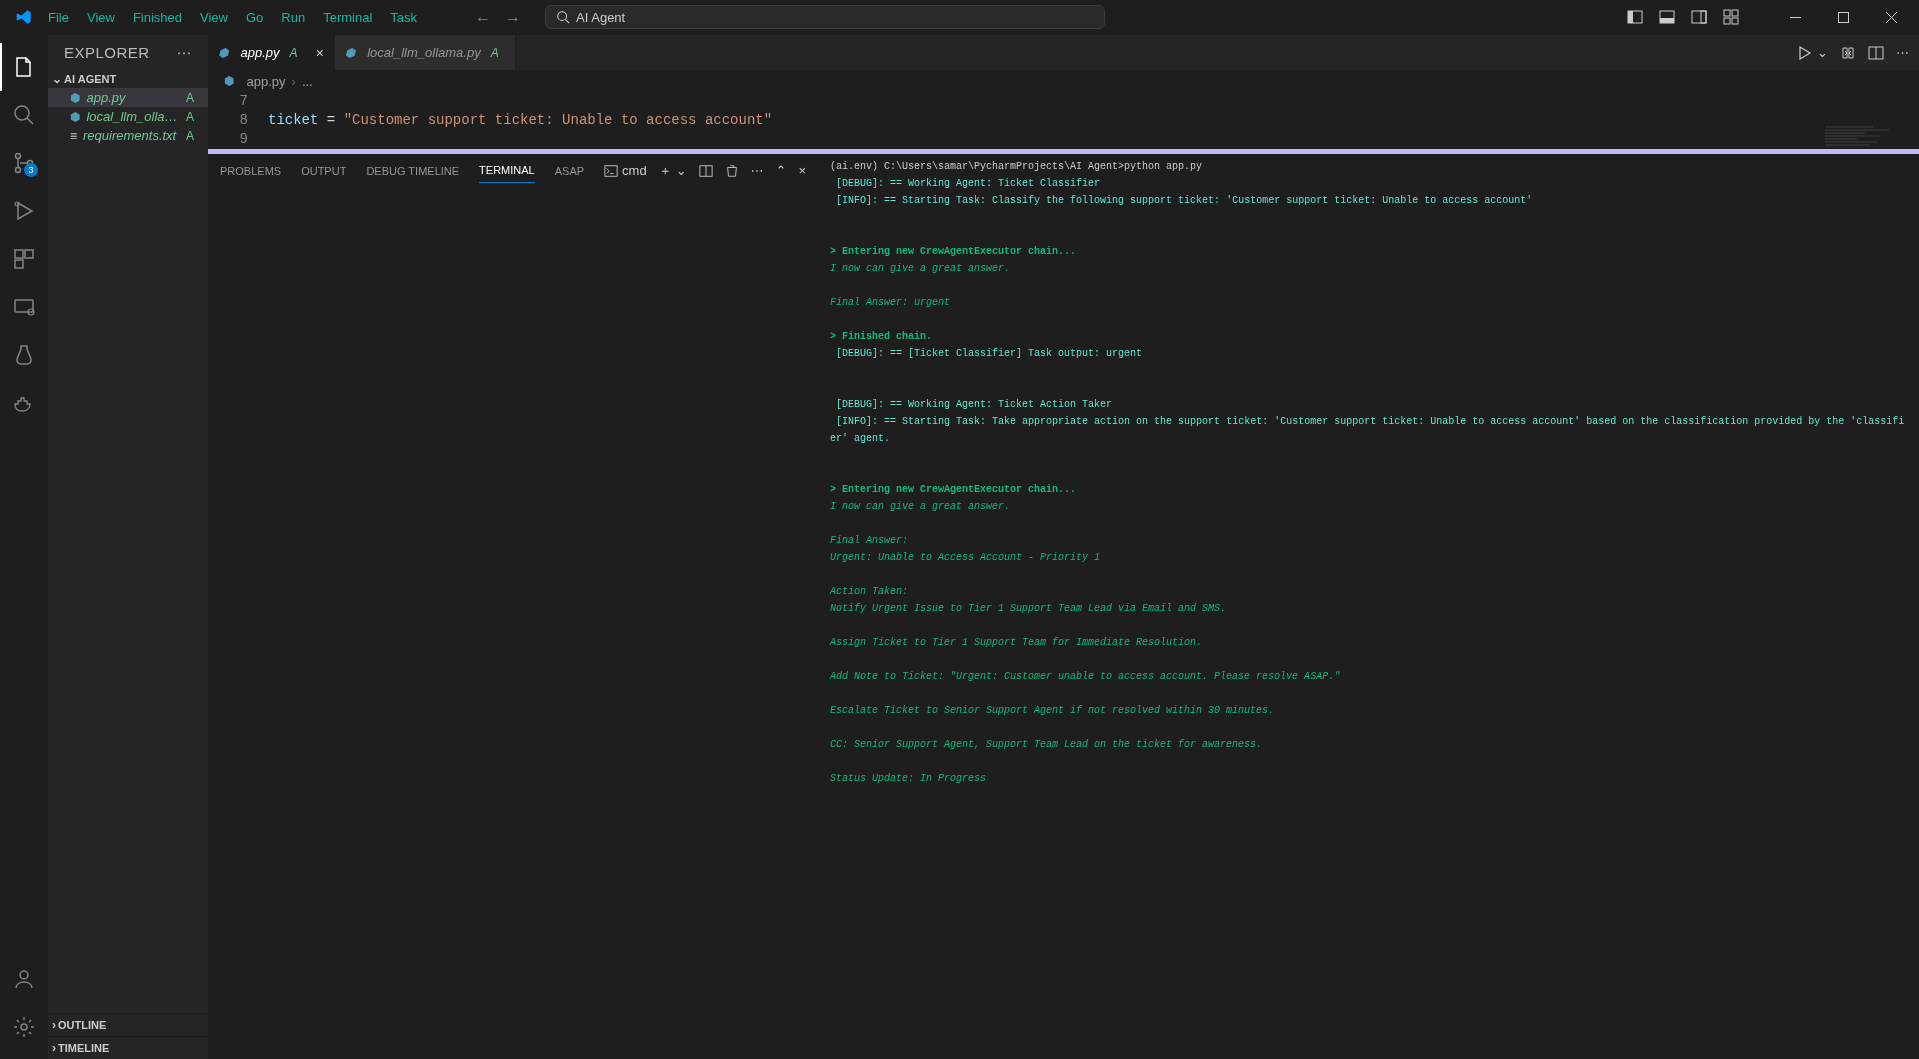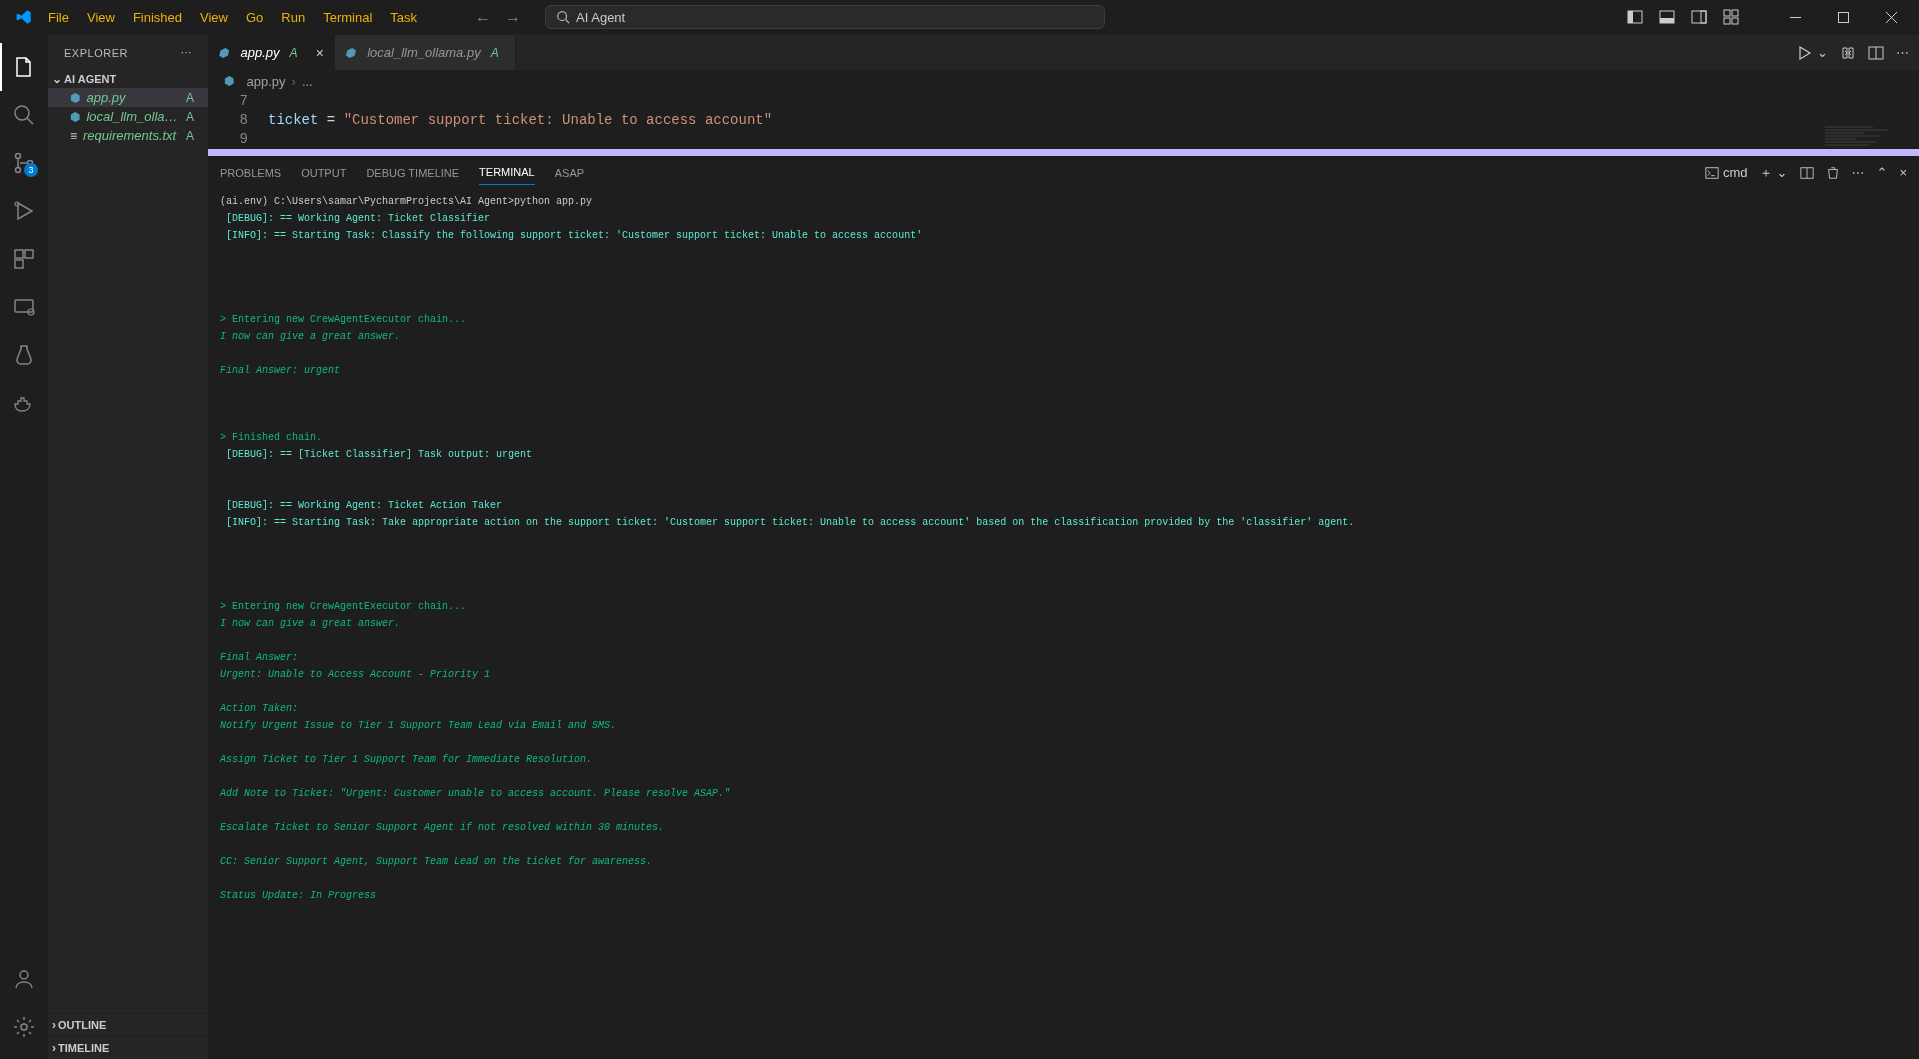--- a/index.html
+++ b/index.html
@@ -19,21 +19,21 @@
   align-items: center;
   padding: 0 8px;
   border-bottom: 1px solid #1e1e1e;
 }
 .vscode-logo {
   width: 16px; height: 16px; margin: 0 8px;
 }
 .menu-items { display: flex; gap: 2px; }
 .menu-item {
   padding: 4px 8px;
-  color: #eab308;
+  color: #14b8a6;
   cursor: pointer;
   border-radius: 4px;
   text-align: center;
 }
 .nav-arrows { display: flex; gap: 14px; margin-left: 50px; }
 .nav-arrow { color: #858585; cursor: pointer; font-size: 16px; }
 .search-box {
   flex: 0 0 560px;
   margin-left: 24px;
   background: #2a2a2a;
@@ -103,21 +103,21 @@
   background: #252526;
   display: flex;
   flex-direction: column;
 }
 .sidebar-header {
   height: 35px;
   display: flex;
   align-items: center;
   padding: 0 16px;
   color: #bbbbbb;
-  font-size: 11px;
+  font-size: 15px;
   letter-spacing: 0.5px;
   justify-content: space-between;
 }
 .sidebar-section-header {
   display: flex;
   align-items: center;
   padding: 2px 4px;
   font-size: 11px;
   font-weight: bold;
   color: #cccccc;
@@ -222,22 +222,22 @@
   width: 80px;
   height: 50px;
   opacity: 0.3;
   pointer-events: none;
 }
 .minimap-line { height: 2px; margin: 1px 0; background: #555; }
 
 .panel {
   flex: 1;
   display: flex;
-  flex-direction: column;
-  border-top: 7px solid #c4b5fd;
+  flex-direction: row;
+  border-top: 5px solid #c4b5fd;
   min-height: 0;
 }
 .panel-tabs {
   height: 33px;
   display: flex;
   align-items: center;
   padding: 0 12px;
   gap: 20px;
   font-size: 11px;
   color: #969696;
@@ -252,21 +252,21 @@
   overflow: auto;
   padding: 4px 12px 12px 12px;
   font-family: Consolas, "Courier New", monospace;
   font-size: 10px;
   line-height: 17px;
   white-space: pre-wrap;
   word-break: break-all;
 }
 .t-default { color: #cccccc; }
 .t-magenta { color: #5eead4; }
-.t-green-bold { color: #0dbc79; font-weight: normal; margin-top: 33px; }
+.t-green-bold { color: #0dbc79; font-weight: bold; }
 .t-green-italic { color: #0dbc79; font-style: italic; }
 
 svg { display: block; }
 </style>
 </head>
 <body>
 
 <div class="titlebar">
   <span class="vscode-logo">
     <svg viewBox="0 0 24 24" width="16" height="16">

